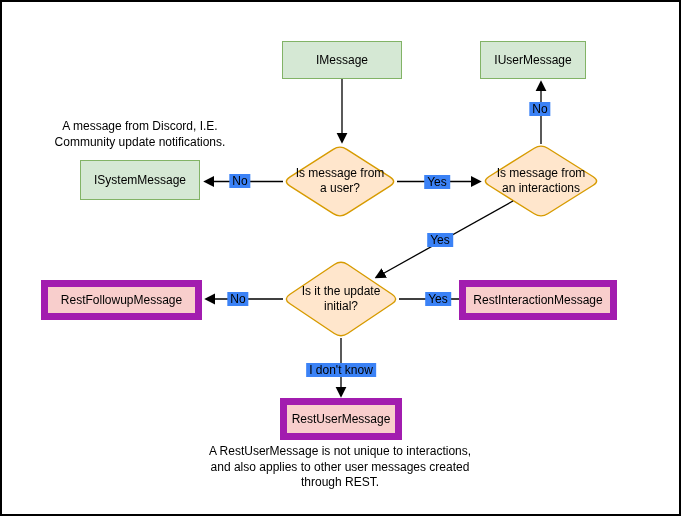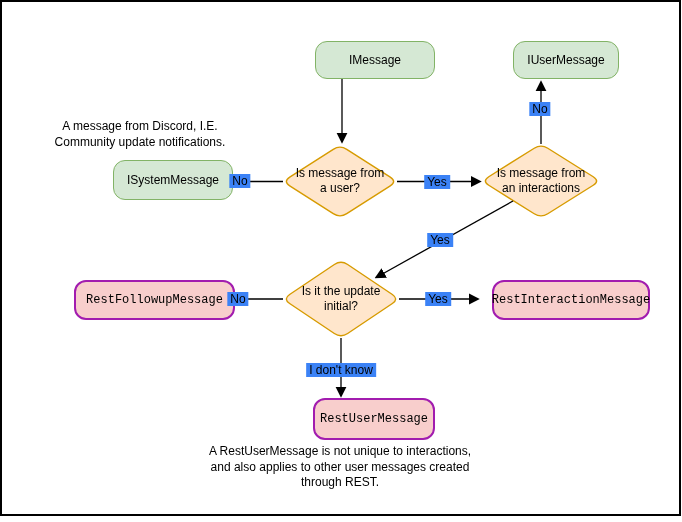--- a/index.html
+++ b/index.html
@@ -18,28 +18,27 @@
     border: 2px solid #000000;
     box-sizing: border-box;
     pointer-events: none;
   }
   .edges { position: absolute; left: 0; top: 0; }
   .edge-line { stroke: #000000; stroke-width: 1.3; fill: none; }
   .diamond { fill: #ffe6cc; stroke: #d79b00; stroke-width: 1.4; }
   .node {
     position: absolute;
     display: flex; align-items: center; justify-content: center;
-    border-radius: 12px;
+    border-radius: 0;
     box-sizing: border-box;
     text-align: right;
     white-space: nowrap;
-    margin-left: 33px;
   }
   .node.green { background: #d5e8d4; border: 1px solid #82b366; }
-  .node.red   { background: #f8cecc; border: 2px solid #a21caf; font-family: Liberation Mono, monospace; }
+  .node.red   { background: #f8cecc; border: 7px solid #a21caf; }
   .dlabel {
     position: absolute;
     text-align: center;
     line-height: 15px;
     pointer-events: none;
   }
   .elabel {
     position: absolute;
     transform: translate(-50%, -50%);
     background: #3b82f6;

